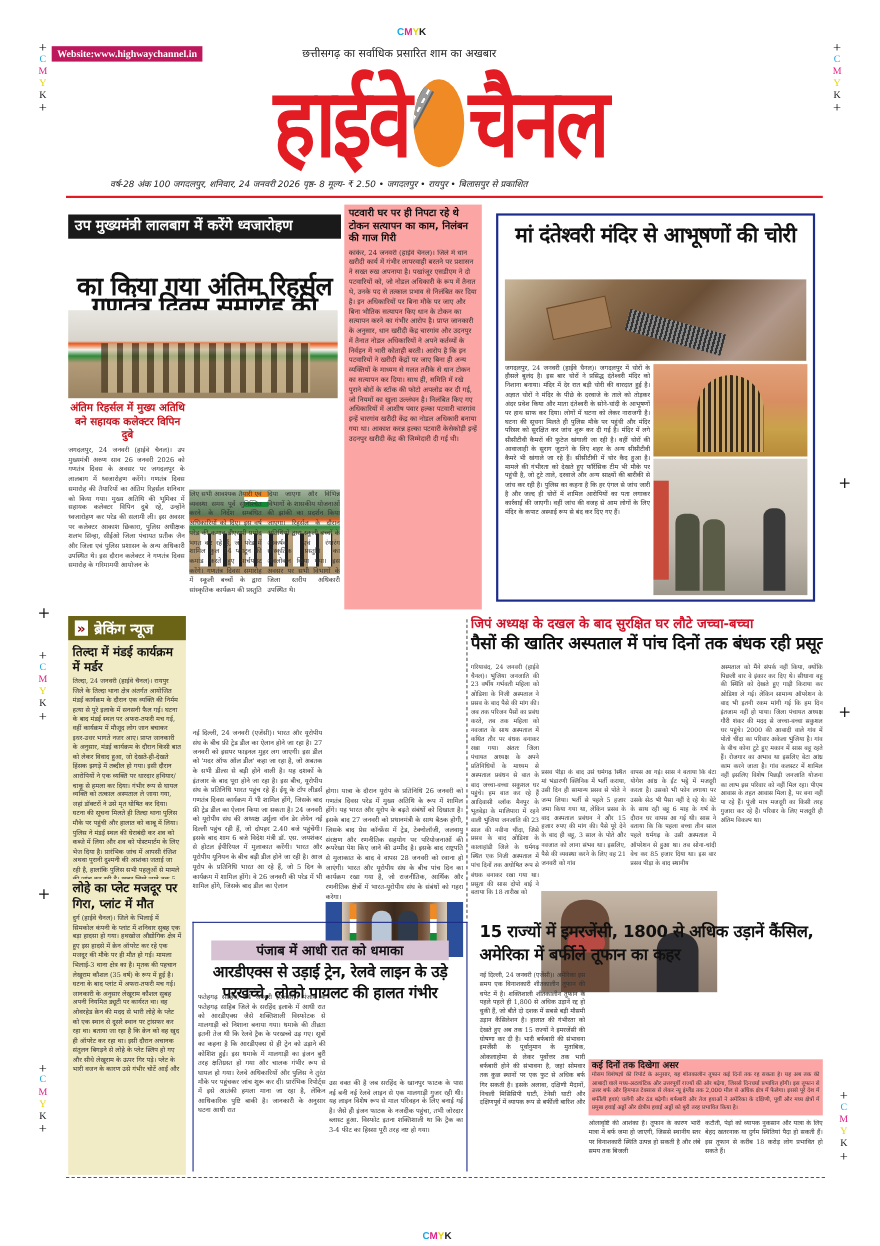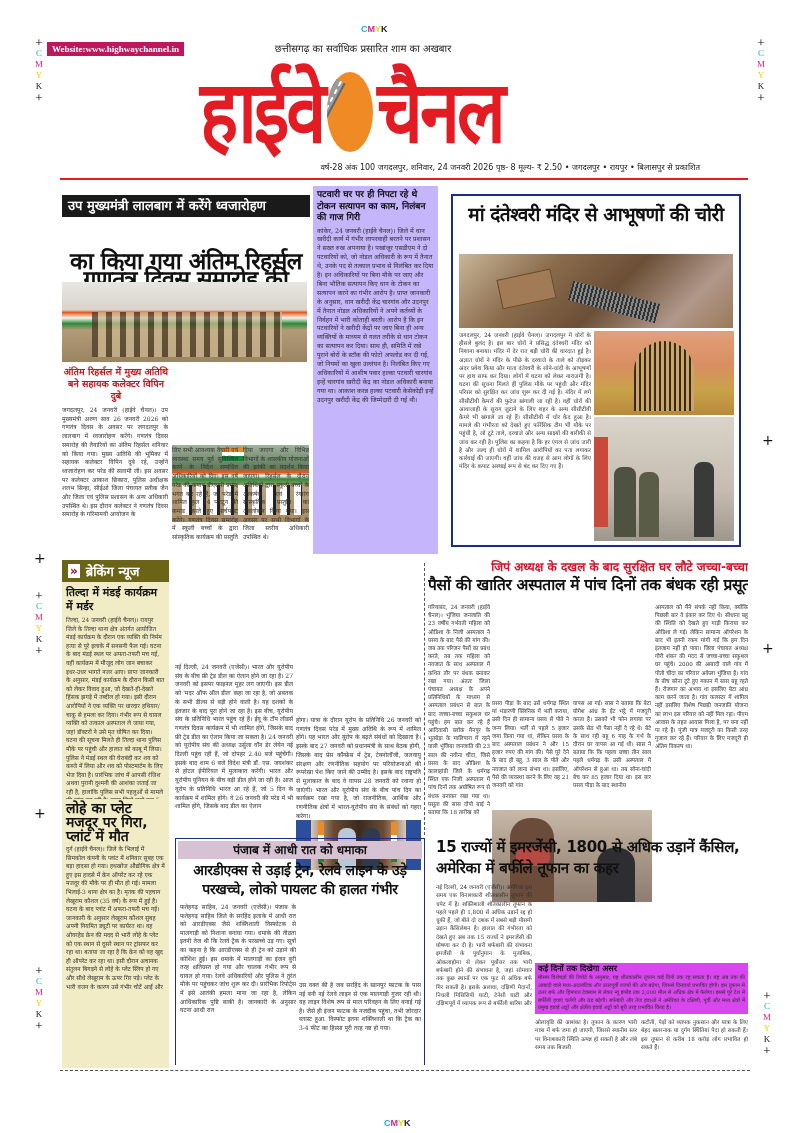--- a/index.html
+++ b/index.html
@@ -5,40 +5,40 @@
   * { box-sizing: border-box; margin: 0; padding: 0; }
   html, body { width: 800px; height: 1133px; background: #ffffff; overflow: hidden; }
   body { position: relative; font-family: "DejaVu Sans", sans-serif; color: #111; }
   .abs { position: absolute; }
   .reg-marks { position: absolute; width: 10px; font-family: "Liberation Serif", serif; font-size: 9px; line-height: 11px; text-align: center; }
   .reg-marks .plus { font-size: 13px; color: #000; line-height: 11px; }
   .c { color: #1fa9e1; } .m { color: #e0248a; } .y { color: #e8d400; } .k { color: #222; }
   .cmyk-top { font-family: "Liberation Sans", sans-serif; font-weight: bold; font-size: 9px; letter-spacing: 0; }
   .website { background: #be185d; color: #fff; font-family: "Liberation Serif", serif; font-weight: bold; font-size: 9px; padding: 2px 5px; }
   .tagline { font-size: 10px; color: #222; }
-  .masthead { display: flex; align-items: center; justify-content: flex-start; }
+  .masthead { display: flex; align-items: center; justify-content: center; }
   .mast-word { color: #e31b23; font-family: "DejaVu Sans", sans-serif; font-weight: bold; font-size: 72px; line-height: 80px; letter-spacing: -3px; transform: scaleY(1.2); }
   .logo-circle { width: 46px; height: 80px; border-radius: 50%; background: #f08a24; position: relative; overflow: hidden; margin: 0 4px; }
   .logo-circle .road { position: absolute; left: 8px; top: 6px; width: 12px; height: 82px; background: #9a9a9a; transform: rotate(28deg); transform-origin: top left; border-left: 2px solid #666; border-right: 2px solid #666; }
   .logo-circle .road::after { content: ""; position: absolute; left: 4px; top: 0; width: 2px; height: 100%; background: repeating-linear-gradient(#fff 0 5px, transparent 5px 9px); }
-  .dateline { font-size: 8px; color: #222; text-align: right; }
+  .dateline { font-size: 8px; color: #222; text-align: left; font-style: italic; }
   .redrule { background: #e31b23; height: 2px; }
   .col-text { font-family: "DejaVu Serif", serif; font-size: 6px; line-height: 8.7px; color: #333; text-align: justify; overflow: hidden; }
   .photo { overflow: hidden; position: relative; }
   .kicker-black { background: #1a1a1a; color: #fff; font-weight: bold; font-size: 13px; padding: 1px 6px; line-height: 20px; }
   .hl-big { font-weight: bold; color: #111; font-size: 24px; line-height: 30px; letter-spacing: -0.5px; text-align: center; }
-  .yellowbox { background: #c4b5fd; }
+  .yellowbox { background: #fca5a5; }
   .olivebox { background: #f2ecc6; }
   .breaking { background: #6b6417; color: #fff; font-weight: bold; font-size: 13px; display: flex; align-items: center; padding: 0 6px; height: 22px; }
   .dotted-v { border-left: 1px dashed #555; }
   .dash-h { border-top: 1px dashed #555; height: 0; }
   .boxed-blue { border: 2px solid #1b2c8a; }
   .redbar { background: #d61c22; color: #fff; text-align: center; font-weight: bold; font-size: 12px; line-height: 18px; }
   .pinkbar { background: #d7c2d4; color: #111; text-align: center; font-weight: bold; font-size: 12px; line-height: 18px; }
-  .greybox { background: #d946ef; }
+  .greybox { background: #fca5a5; }
 </style>
 </head>
 <body>
 
 <div class="abs cmyk-top" style="left:361px;top:24px;">
   <span class="c">C</span><span class="m">M</span><span class="y">Y</span><span class="k">K</span>
 </div>
 <div class="reg-marks" style="left:34px;top:37px;">
   <div class="plus">+</div>
   <div class="c">C</div>
@@ -141,52 +141,52 @@
 </div>
 
 <div class="abs olivebox" style="left:62px;top:560px;width:107px;height:508px;">
   <div class="breaking">
     <span style="background:#fff;color:#8a0d10;font-size:12px;font-weight:bold;padding:0 2px;margin-right:6px;line-height:14px;">»</span>
     <span>ब्रेकिंग न्यूज</span>
   </div>
   <div style="padding:4px 4px 0 4px;">
     <div style="font-size:11px;line-height:14px;font-weight:bold;color:#111;">तिल्दा में मंडई कार्यक्रम में मर्डर</div>
     <div class="col-text" style="margin-top:2px;height:183px;font-size:5.9px;line-height:8.6px;text-align:left;">तिल्दा, 24 जनवरी (हाईवे चैनल)। रायपुर जिले के तिल्दा थाना क्षेत्र अंतर्गत आयोजित मंडई कार्यक्रम के दौरान एक व्यक्ति की निर्मम हत्या से पूरे इलाके में सनसनी फैल गई। घटना के बाद मंडई स्थल पर अफरा-तफरी मच गई, वहीं कार्यक्रम में मौजूद लोग जान बचाकर इधर-उधर भागते नजर आए। प्राप्त जानकारी के अनुसार, मंडई कार्यक्रम के दौरान किसी बात को लेकर विवाद हुआ, जो देखते-ही-देखते हिंसक झगड़े में तब्दील हो गया। इसी दौरान आरोपियों ने एक व्यक्ति पर धारदार हथियार/चाकू से हमला कर दिया। गंभीर रूप से घायल व्यक्ति को तत्काल अस्पताल ले जाया गया, जहां डॉक्टरों ने उसे मृत घोषित कर दिया। घटना की सूचना मिलते ही तिल्दा थाना पुलिस मौके पर पहुंची और हालात को काबू में लिया। पुलिस ने मंडई स्थल की घेराबंदी कर शव को कब्जे में लिया और शव को पोस्टमार्टम के लिए भेज दिया है। प्रारंभिक जांच में आपसी रंजिश अथवा पुरानी दुश्मनी की आशंका जताई जा रही है, हालांकि पुलिस सभी पहलुओं से मामले की जांच कर रही है। खबर लिखे जाने तक 5 संदेही हिरासत में लिए गए हैं।</div>
-    <div style="font-size:14px;line-height:14px;font-weight:bold;color:#111;margin-top:2px;">लोहे का प्लेट मजदूर पर गिरा, प्लांट में मौत</div>
+    <div style="font-size:11px;line-height:14px;font-weight:bold;color:#111;margin-top:2px;">लोहे का प्लेट मजदूर पर गिरा, प्लांट में मौत</div>
     <div class="col-text" style="margin-top:2px;height:222px;font-size:5.9px;line-height:8.6px;text-align:left;">दुर्ग (हाईवे चैनल)। जिले के भिलाई में सिमकोल कंपनी के प्लांट में शनिवार सुबह एक बड़ा हादसा हो गया। हथखोज औद्योगिक क्षेत्र में हुए इस हादसे में क्रेन ऑपरेट कर रहे एक मजदूर की मौके पर ही मौत हो गई। मामला भिलाई-3 थाना क्षेत्र का है। मृतक की पहचान लेखूराम कौशल (35 वर्ष) के रूप में हुई है। घटना के बाद प्लांट में अफरा-तफरी मच गई। जानकारी के अनुसार लेखूराम कौशल सुबह अपनी नियमित ड्यूटी पर कार्यरत था। वह ओवरहेड क्रेन की मदद से भारी लोहे के प्लेट को एक स्थान से दूसरे स्थान पर ट्रांसफर कर रहा था। बताया जा रहा है कि क्रेन को वह खुद ही ऑपरेट कर रहा था। इसी दौरान अचानक संतुलन बिगड़ने से लोहे के प्लेट स्लिप हो गए और सीधे लेखूराम के ऊपर गिर पड़े। प्लेट के भारी वजन के कारण उसे गंभीर चोटें आईं और</div>
   </div>
 </div>
 
 <div class="abs" style="left:175px;top:567px;width:250px;">
 </div>
 <div class="abs col-text" style="left:175px;top:663px;width:118px;height:172px;">नई दिल्ली, 24 जनवरी (एजेंसी)। भारत और यूरोपीय संघ के बीच फ्री ट्रेड डील का ऐलान होने जा रहा है। 27 जनवरी को इसपर फाइनल मुहर लग जाएगी। इस डील को 'मदर ऑफ ऑल डील' कहा जा रहा है, जो अबतक के सभी डील्स से बड़ी होने वाली है। यह दशकों के इंतजार के बाद पूरा होने जा रहा है। इस बीच, यूरोपीय संघ के प्रतिनिधि भारत पहुंच रहे हैं। ईयू के टॉप लीडर्स गणतंत्र दिवस कार्यक्रम में भी शामिल होंगे, जिसके बाद फ्री ट्रेड डील का ऐलान किया जा सकता है। 24 जनवरी को यूरोपीय संघ की अध्यक्ष उर्सुला वॉन डेर लेयेन नई दिल्ली पहुंच रही हैं, जो दोपहर 2.40 बजे पहुंचेंगी। इसके बाद शाम 6 बजे विदेश मंत्री डॉ. एस. जयशंकर से होटल ईपीरियल में मुलाकात करेंगी। भारत और यूरोपीय यूनियन के बीच बड़ी डील होने जा रही है। आज यूरोप के प्रतिनिधि भारत आ रहे हैं, जो 5 दिन के कार्यक्रम में शामिल होंगे। वे 26 जनवरी की परेड में भी शामिल होंगे, जिसके बाद डील का ऐलान</div>
 <div class="abs photo" style="left:296px;top:663px;width:125px;height:50px;background:linear-gradient(90deg,#2b4f9a 0%,#2b4f9a 12%,#d8c9b8 12%,#6b4a32 30%,#3a2a1e 50%,#6b4a32 70%,#d8c9b8 88%,#2b4f9a 88%);">
   <div style="position:absolute;left:22px;top:2px;width:6px;height:40px;background:linear-gradient(#f08a24 33%,#fff 33% 66%,#138a36 66%);"></div>
   <div style="position:absolute;left:95px;top:2px;width:6px;height:40px;background:linear-gradient(#f08a24 33%,#fff 33% 66%,#138a36 66%);"></div>
   <div style="position:absolute;left:42px;top:8px;width:18px;height:42px;background:#b9c7d6;border-radius:8px 8px 0 0;"></div>
   <div style="position:absolute;left:66px;top:8px;width:18px;height:42px;background:#2f3b4a;border-radius:8px 8px 0 0;"></div>
 </div>
 <div class="abs col-text" style="left:296px;top:716px;width:125px;height:120px;">होगा। यात्रा के दौरान यूरोप के प्रतिनिधि 26 जनवरी को गणतंत्र दिवस परेड में मुख्य अतिथि के रूप में शामिल होंगे। यह भारत और यूरोप के बढ़ते संबंधों को दिखाता है। इसके बाद 27 जनवरी को प्रधानमंत्री के साथ बैठक होगी, जिसके बाद प्रेस कॉन्फ्रेंस में ट्रेड, टेक्नोलॉजी, जलवायु संरक्षण और रणनीतिक सहयोग पर परियोजनाओं की रूपरेखा पेश किए जाने की उम्मीद है। इसके बाद राष्ट्रपति से मुलाकात के बाद वे वापस 28 जनवरी को रवाना हो जाएंगी। भारत और यूरोपीय संघ के बीच पांच दिन का कार्यक्रम रखा गया है, जो राजनीतिक, आर्थिक और रणनीतिक क्षेत्रों में भारत-यूरोपीय संघ के संबंधों को गहरा करेगा।</div>
 <div class="abs dotted-v" style="left:424px;top:563px;height:272px;"></div>
 
 <div class="abs" style="left:428px;top:559px;width:320px;">
-  <div style="color:#d4142a;font-weight:bold;font-size:12px;line-height:16px;text-align:right;white-space:nowrap;overflow:hidden;">जिपं अध्यक्ष के दखल के बाद सुरक्षित घर लौटे जच्चा-बच्चा</div>
+  <div style="color:#d4142a;font-weight:bold;font-size:12px;line-height:16px;text-align:left;white-space:nowrap;overflow:hidden;">जिपं अध्यक्ष के दखल के बाद सुरक्षित घर लौटे जच्चा-बच्चा</div>
   <div style="font-weight:bold;font-size:15.5px;line-height:20px;text-align:center;white-space:nowrap;overflow:hidden;letter-spacing:-0.3px;">पैसों की खातिर अस्पताल में पांच दिनों तक बंधक रही प्रसूता</div>
 </div>
 <div class="abs col-text" style="left:428px;top:603px;width:62px;height:232px;font-size:5.6px;line-height:8.2px;">गरियाबंद, 24 जनवरी (हाईवे चैनल)। भुंजिया जनजाति की 23 वर्षीय गर्भवती महिला को ओडिशा के निजी अस्पताल ने प्रसव के बाद पैसे की मांग की। जब तक परिजन पैसों का प्रबंध करते, तब तक महिला को नवजात के साथ अस्पताल में कथित तौर पर बंधक बनाकर रखा गया। अंततः जिला पंचायत अध्यक्ष के अपने प्रतिनिधियों के माध्यम से अस्पताल प्रबंधन से बात के बाद जच्चा-बच्चा सकुशल घर पहुंचे। हम बात कर रहे हैं आदिवासी ब्लॉक मैनपुर के भूतबेड़ा के मालिपारा में रहने वाली भुंजिया जनजाति की 23 साल की नवीना चींदा, जिसे प्रसव के बाद ओडिशा के कालाहांडी जिले के धर्मगढ़ स्थित एक निजी अस्पताल में पांच दिनों तक अघोषित रूप से बंधक बनाकर रखा गया था। प्रसूता की सास दोपो बाई ने बताया कि 18 तारीख को</div>
 <div class="abs photo" style="left:492px;top:603px;width:160px;height:92px;background:linear-gradient(180deg,#c6b8a8 0%,#a99787 50%,#8e7d70 100%);">
   <div style="position:absolute;left:18px;top:8px;width:44px;height:84px;background:#6b4b3a;border-radius:20px 20px 0 0;"></div>
   <div style="position:absolute;left:24px;top:38px;width:34px;height:18px;background:#b84a44;border-radius:8px;"></div>
   <div style="position:absolute;left:105px;top:38px;width:38px;height:54px;background:#2e2e32;border-radius:16px 16px 0 0;"></div>
 </div>
 <div class="abs col-text" style="left:492px;top:699px;width:77px;height:136px;font-size:5.6px;line-height:8.2px;">प्रसव पीड़ा के बाद उसे धर्मगढ़ स्थित मां भंडारणी क्लिनिक में भर्ती कराया, उसी दिन ही सामान्य प्रसव से पोते ने जन्म लिया। भर्ती से पहले 5 हजार जमा किया गया था, लेकिन प्रसव के बाद अस्पताल प्रबंधन ने और 15 हजार रुपए की मांग की। पैसे पूरे देने के बाद ही बहू, 3 साल के पोते और नवजात को लाना संभव था। इसलिए, पैसे की व्यवस्था करने के लिए वह 21 जनवरी को गांव</div>
 <div class="abs col-text" style="left:573px;top:699px;width:78px;height:136px;font-size:5.6px;line-height:8.2px;">वापस आ गई। सास ने बताया कि बेटा योगेश आंध्र के ईंट भट्ठे में मजदूरी करता है। उसको भी फोन लगाया पर उसके सेठ भी पैसा नहीं दे रहे थे। बेटे के साथ रही बहू 6 माह के गर्भ के दौरान घर वापस आ गई थी। सास ने बताया कि कि पहला बच्चा तीन साल पहले धर्मगढ़ के उसी अस्पताल में ऑपरेशन से हुआ था। तब सोना-चांदी बेच कर 85 हजार दिया था। इस बार प्रसव पीड़ा के बाद स्थानीय</div>
 <div class="abs col-text" style="left:655px;top:603px;width:93px;height:232px;font-size:5.6px;line-height:8.2px;">अस्पताल को मैंने संपर्क नहीं किया, क्योंकि पिछली बार वे इंकार कर दिए थे। सीधाना बहू की स्थिति को देखते हुए गाड़ी किराया कर ओडिशा ले गई। लेकिन सामान्य ऑपरेशन के बाद भी इतनी रकम मांगी गई कि हम दिन इंतजाम नहीं हो पाया। जिला पंचायत अध्यक्ष गौरी शंकर की मदद से जच्चा-बच्चा सकुशल घर पहुंचे। 2000 की आबादी वाले गांव में पोतो चींदा का परिवार अकेला भुंजिया है। गांव के बीच कोना टूटे हुए मकान में सास बहू रहते हैं। रोजगार का अभाव था इसलिए बेटा आंध्र काम करने जाता है। गांव कलस्टर में शामिल नहीं इसलिए विशेष पिछड़ी जनजाति योजना का लाभ इस परिवार को नहीं मिल रहा। पीएम आवास के तहत आवास मिला है, पर बना नहीं पा रहे हैं। पूंजी मात्र मजदूरी का किसी तरह गुजारा कर रहे हैं। परिवार के लिए मजदूरी ही अंतिम विकल्प था।</div>
 
-<div class="abs" style="left:175px;top:838px;width:250px;height:227px;border:1px solid #1b2c8a;border-bottom:none;padding:2px;">
+<div class="abs" style="left:175px;top:838px;width:250px;height:227px;border:1px solid #1b2c8a;border-bottom:none;padding:16px;">
   <div class="pinkbar">पंजाब में आधी रात को धमाका</div>
   <div style="font-weight:bold;font-size:14px;line-height:19px;text-align:center;margin-top:2px;letter-spacing:-0.3px;">आरडीएक्स से उड़ाई ट्रेन, रेलवे लाइन के उड़े परखच्चे, लोको पायलट की हालत गंभीर</div>
 </div>
 <div class="abs col-text" style="left:180px;top:903px;width:116px;height:160px;font-size:6px;line-height:8.6px;">फतेहगढ़ साहिब, 24 जनवरी (एजेंसी)। पंजाब के फतेहगढ़ साहिब जिले के सरहिंद इलाके में आधी रात को आरडीएक्स जैसे शक्तिशाली विस्फोटक से मालगाड़ी को निशाना बनाया गया। धमाके की तीव्रता इतनी तेज थी कि रेलवे ट्रैक के परखच्चे उड़ गए। सूत्रों का कहना है कि आरडीएक्स से ही ट्रेन को उड़ाने की कोशिश हुई। इस धमाके में मालगाड़ी का इंजन बुरी तरह क्षतिग्रस्त हो गया और चालक गंभीर रूप से घायल हो गया। रेलवे अधिकारियों और पुलिस ने तुरंत मौके पर पहुंचकर जांच शुरू कर दी। प्रारंभिक रिपोर्ट्स में इसे आतंकी हमला माना जा रहा है, लेकिन आधिकारिक पुष्टि बाकी है। जानकारी के अनुसार घटना आधी रात</div>
 
 <div class="abs col-text" style="left:299px;top:981px;width:122px;height:82px;font-size:6px;line-height:8.6px;">उस वक्त की है जब सरहिंद के खानपुर फाटक के पास नई बनी नई रेलवे लाइन से एक मालगाड़ी गुजर रही थी। यह लाइन विशेष रूप से माल परिवहन के लिए बनाई गई है। जैसे ही इंजन फाटक के नजदीक पहुंचा, तभी जोरदार ब्लास्ट हुआ. विस्फोट इतना शक्तिशाली था कि ट्रैक का 3-4 फीट का हिस्सा पूरी तरह नष्ट हो गया।</div>
 
 <div class="abs" style="left:436px;top:837px;width:312px;">
   <div style="font-weight:bold;font-size:15px;line-height:21px;text-align:left;letter-spacing:-0.3px;">15 राज्यों में इमरजेंसी, 1800 से अधिक उड़ानें कैंसिल, अमेरिका में बर्फीले तूफान का कहर</div>
 </div>

